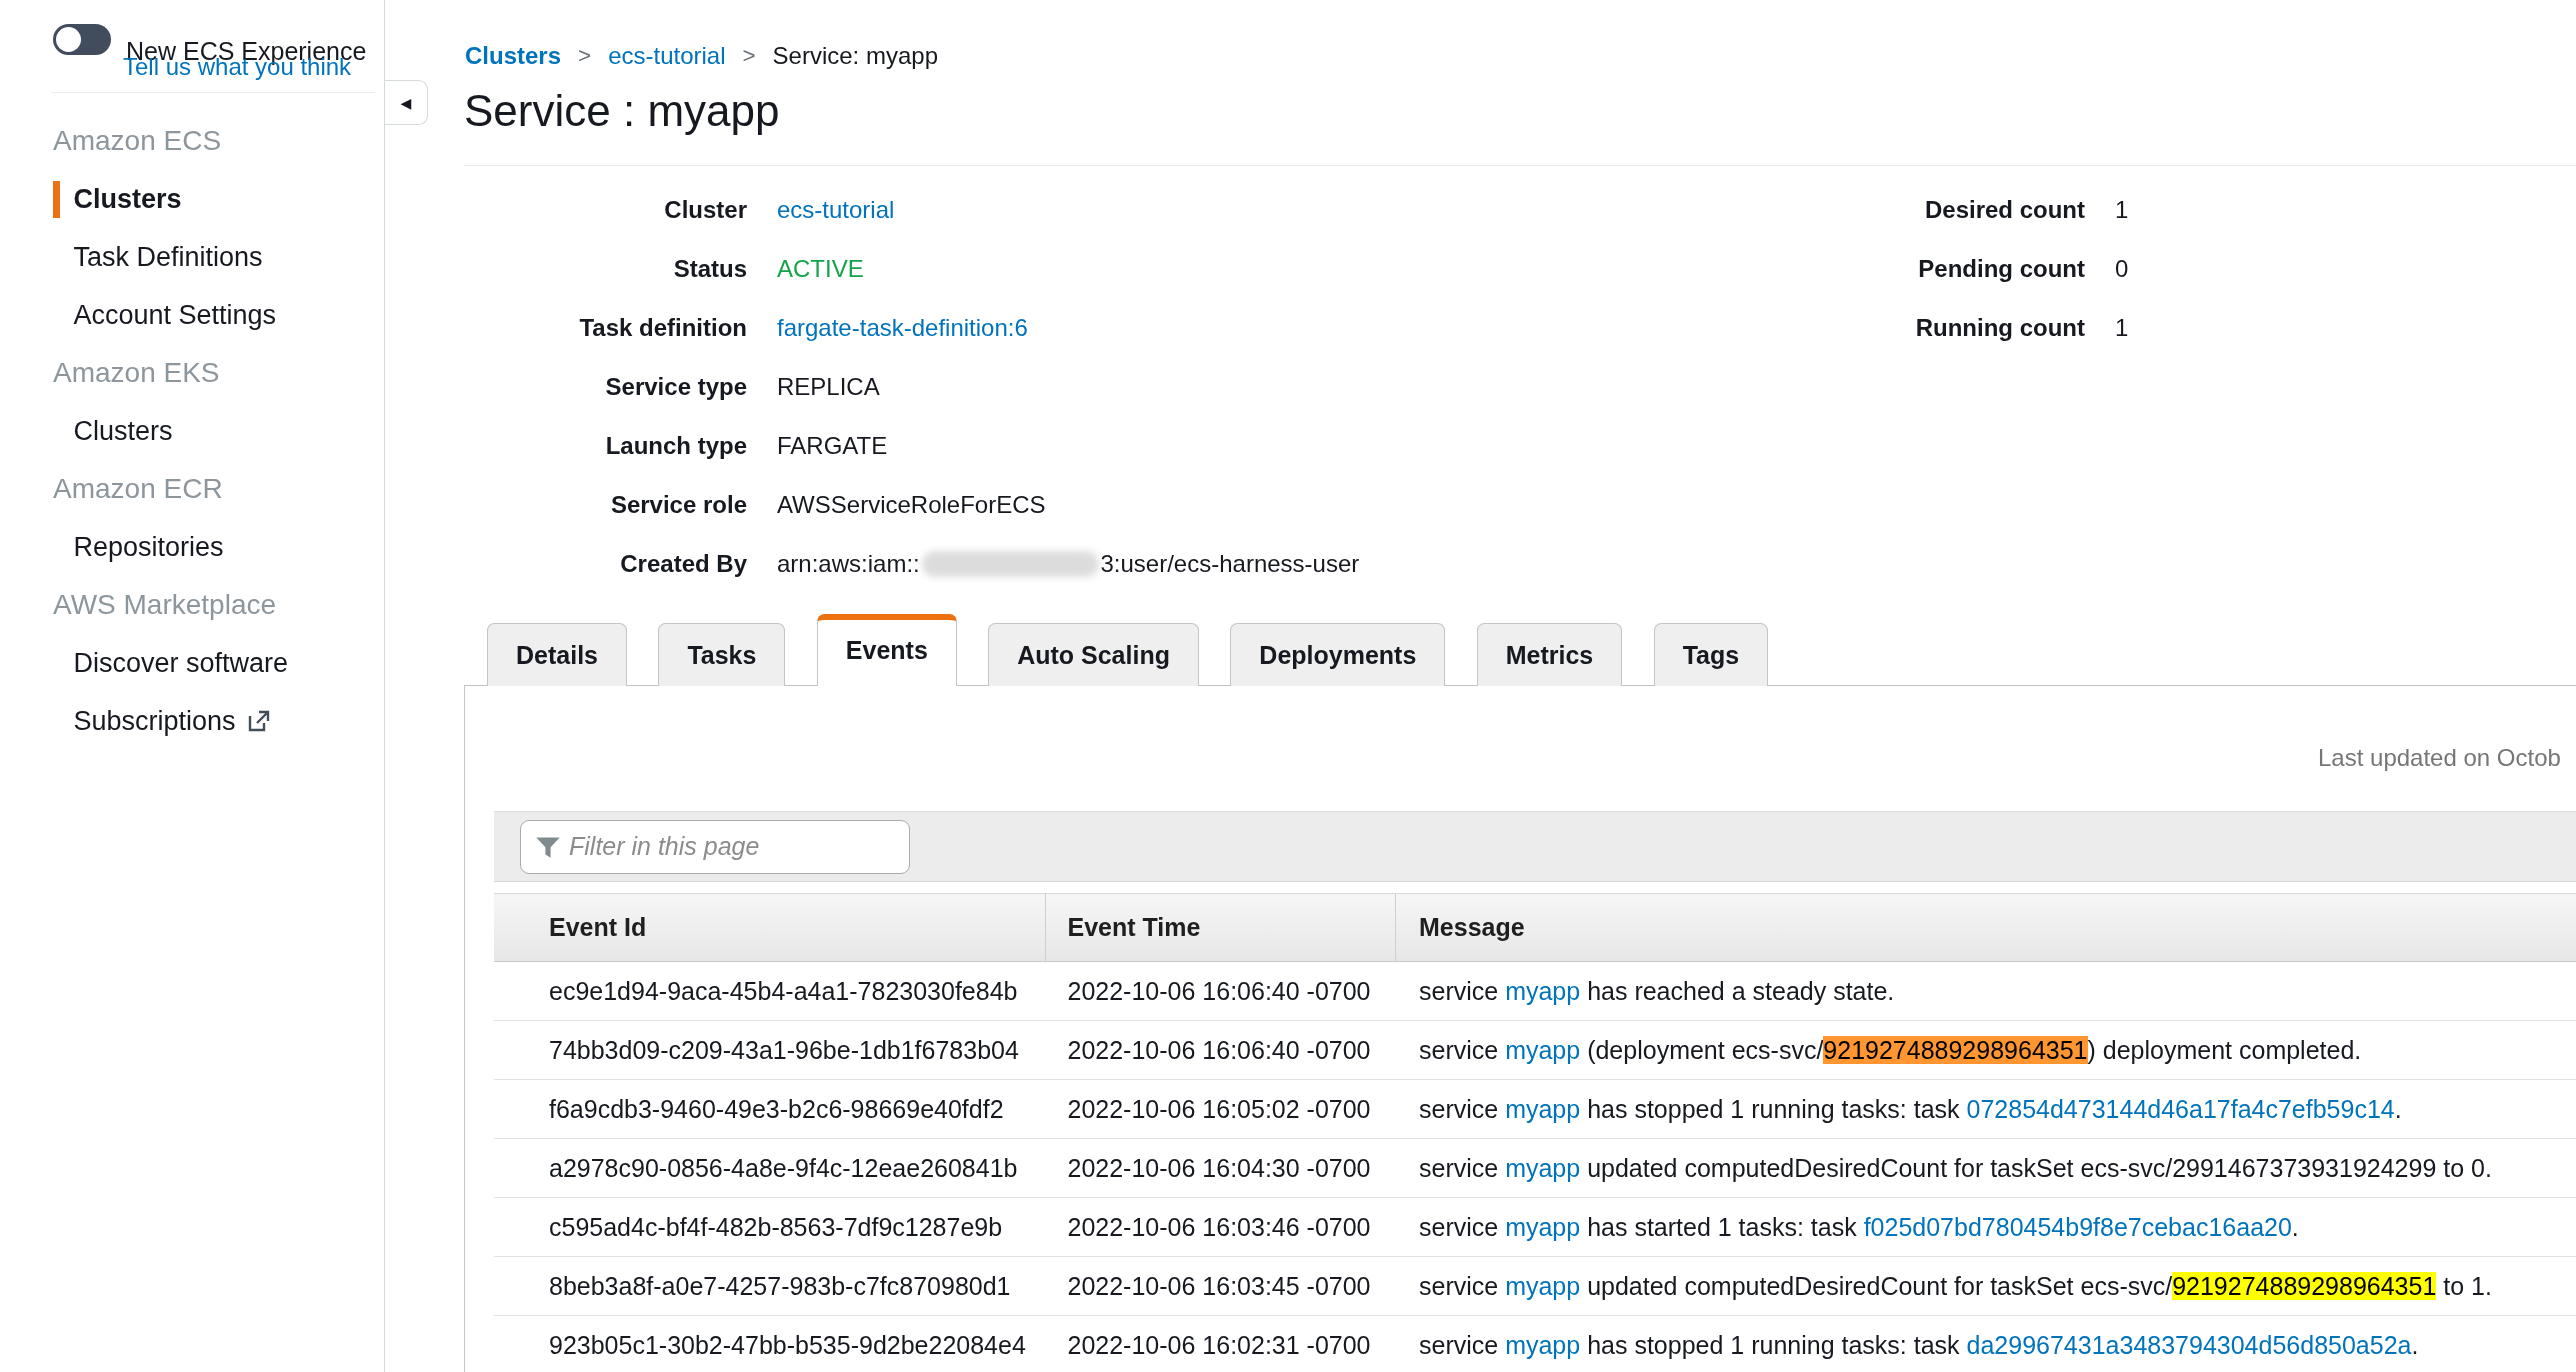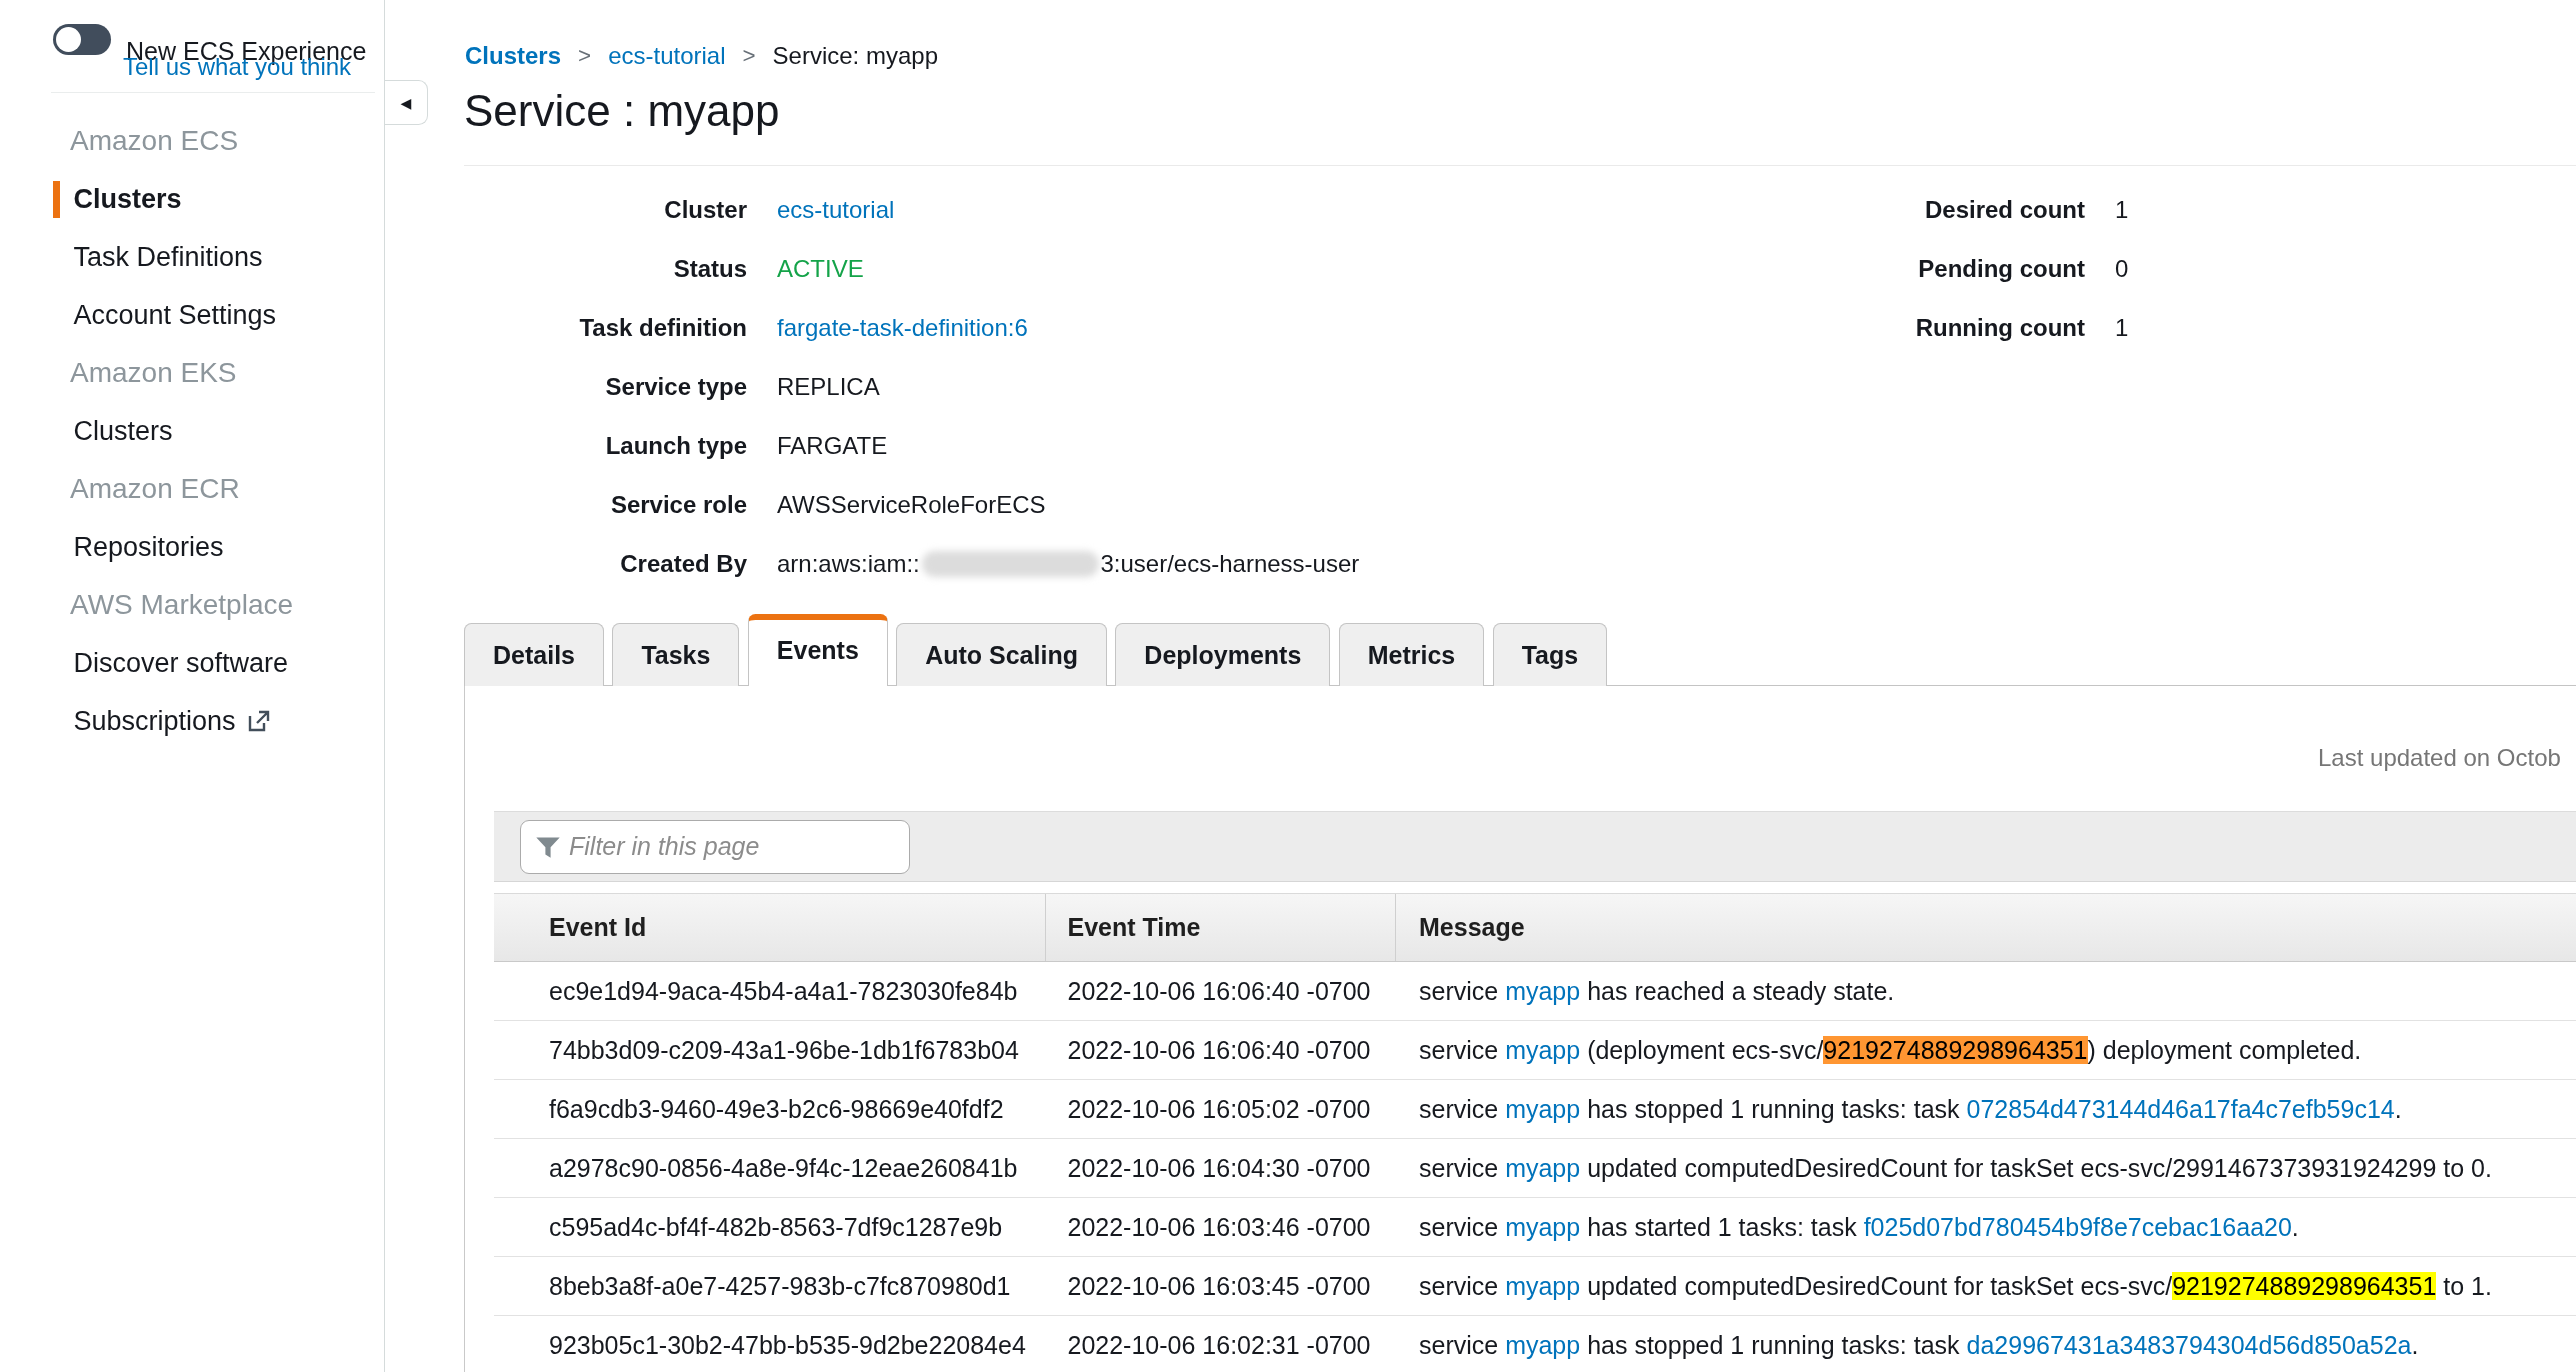--- a/index.html
+++ b/index.html
@@ -8,21 +8,21 @@
 
   
   .sidebar{position:absolute;left:0;top:0;width:384px;height:1373px;background:#fff;border-right:0.9px solid #d5dbdb;}
   .toggle-row{position:absolute;left:53px;top:13px;display:flex;align-items:center;}
   .toggle{width:58px;height:31px;background:#414d5c;border-radius:16px;position:relative;flex:none;cursor:pointer;}
   .toggle .knob{position:absolute;left:2.8px;top:2.8px;width:25px;height:25px;border-radius:50%;background:#fff;}
   .toggle-label{margin-left:15px;font-size:25px;font-weight:500;color:#16191f;white-space:nowrap;margin-top:24px;}
   .feedback{position:absolute;left:123px;top:53px;font-size:24px;color:var(--link_blue);text-decoration:none;cursor:pointer;white-space:nowrap;}
   .side-divider{position:absolute;left:51px;top:92px;width:324px;height:0.9px;background:#eaeded;}
   .nav{position:absolute;left:53px;top:112px;right:9.3px;}
-  .nav-header{font-size:28px;color:#8d969c;line-height:58px;white-space:nowrap;margin-left:17px;}
+  .nav-header{font-size:28px;color:#8d969c;line-height:58px;white-space:nowrap;}
   .nav-item{position:relative;font-size:27px;color:#16191f;line-height:58px;padding-left:20.5px;white-space:nowrap;cursor:pointer;}
   .nav-item.active{font-weight:bold;}
   .active-bar{position:absolute;left:0;top:11.2px;width:6.5px;height:37px;background:var(--aws_orange);}
   .ext-icon{display:inline-block;margin-left:11.2px;vertical-align:-2.8px;}
 
   .collapse-tab{position:absolute;left:385px;top:80px;width:42px;height:43px;background:#fff;border:0.9px solid #d5dbdb;border-left:none;border-radius:0 9.3px 9.3px 0;display:flex;align-items:center;justify-content:center;cursor:pointer;}
   .collapse-tab span{font-size:14px;color:#16191f;}
 
   
   .breadcrumb{position:absolute;left:465px;top:42px;font-size:24px;display:flex;align-items:center;white-space:nowrap;}
@@ -40,21 +40,21 @@
   .f-label{width:283px;text-align:right;font-size:24px;font-weight:bold;color:#16191f;flex:none;}
   .details-right .f-label{width:266px;}
   .f-value{margin-left:30px;font-size:24px;color:#16191f;white-space:nowrap;}
   .f-value.link{color:var(--link_blue);cursor:pointer;}
   .f-value.status{color:var(--status_green);}
   .redact{display:inline-block;width:177px;height:26px;background:#dcdcdc;border-radius:13px;filter:blur(3.7px);vertical-align:-5.6px;margin:0 1.9px;}
 
   
   .tabs{position:absolute;left:464px;top:612px;right:0;height:74px;display:flex;align-items:flex-end;}
   .tabs .baseline{position:absolute;left:0;right:0;bottom:0;height:0.9px;background:#c4c4c4;z-index:0;}
-  .tab{position:relative;z-index:1;height:62px;line-height:62px;background:#efefef;border:0.9px solid #c4c4c4;border-bottom:none;border-radius:7.5px 7.5px 0 0;margin-right:8.4px;padding:0 28px;font-size:25px;font-weight:bold;color:#16191f;cursor:pointer;white-space:nowrap;}
+  .tab{position:relative;z-index:1;height:62px;line-height:62px;background:#efefef;border:0.9px solid #c4c4c4;border-bottom:none;border-radius:7.5px 7.5px 0 0;margin-right:8.4px;padding:0 28px;font-size:25px;font-weight:bold;color:#16191f;cursor:pointer;white-space:nowrap;margin-left:23px;}
   .tab.active{z-index:2;height:66px;line-height:60px;background:#fff;border-top:6.5px solid var(--aws_orange);}
 
   
   .panel{position:absolute;left:464px;top:686px;right:0;bottom:0;background:#fff;border-left:0.9px solid #c9c9c9;}
   .last-updated{position:absolute;left:1853px;top:58px;font-size:24px;color:#767676;white-space:nowrap;}
   .toolbar{position:absolute;left:29px;right:0;top:125px;height:71px;background:#ececec;border-top:0.9px solid #dcdcdc;border-bottom:0.9px solid #d6d6d6;box-sizing:border-box;}
   .filter-box{position:absolute;left:26px;top:7.5px;width:390px;height:54px;}
   .filter-box input{width:100%;height:100%;box-sizing:border-box;border:1.9px solid #ababab;border-radius:9px;background:#fff;padding:0 15px 0 48px;font-family:"Liberation Sans",sans-serif;font-size:25px;font-style:italic;color:#444;outline:none;}
   .filter-box input::placeholder{color:#8c8c8c;font-style:italic;}
   .funnel{position:absolute;left:15px;top:16px;}

